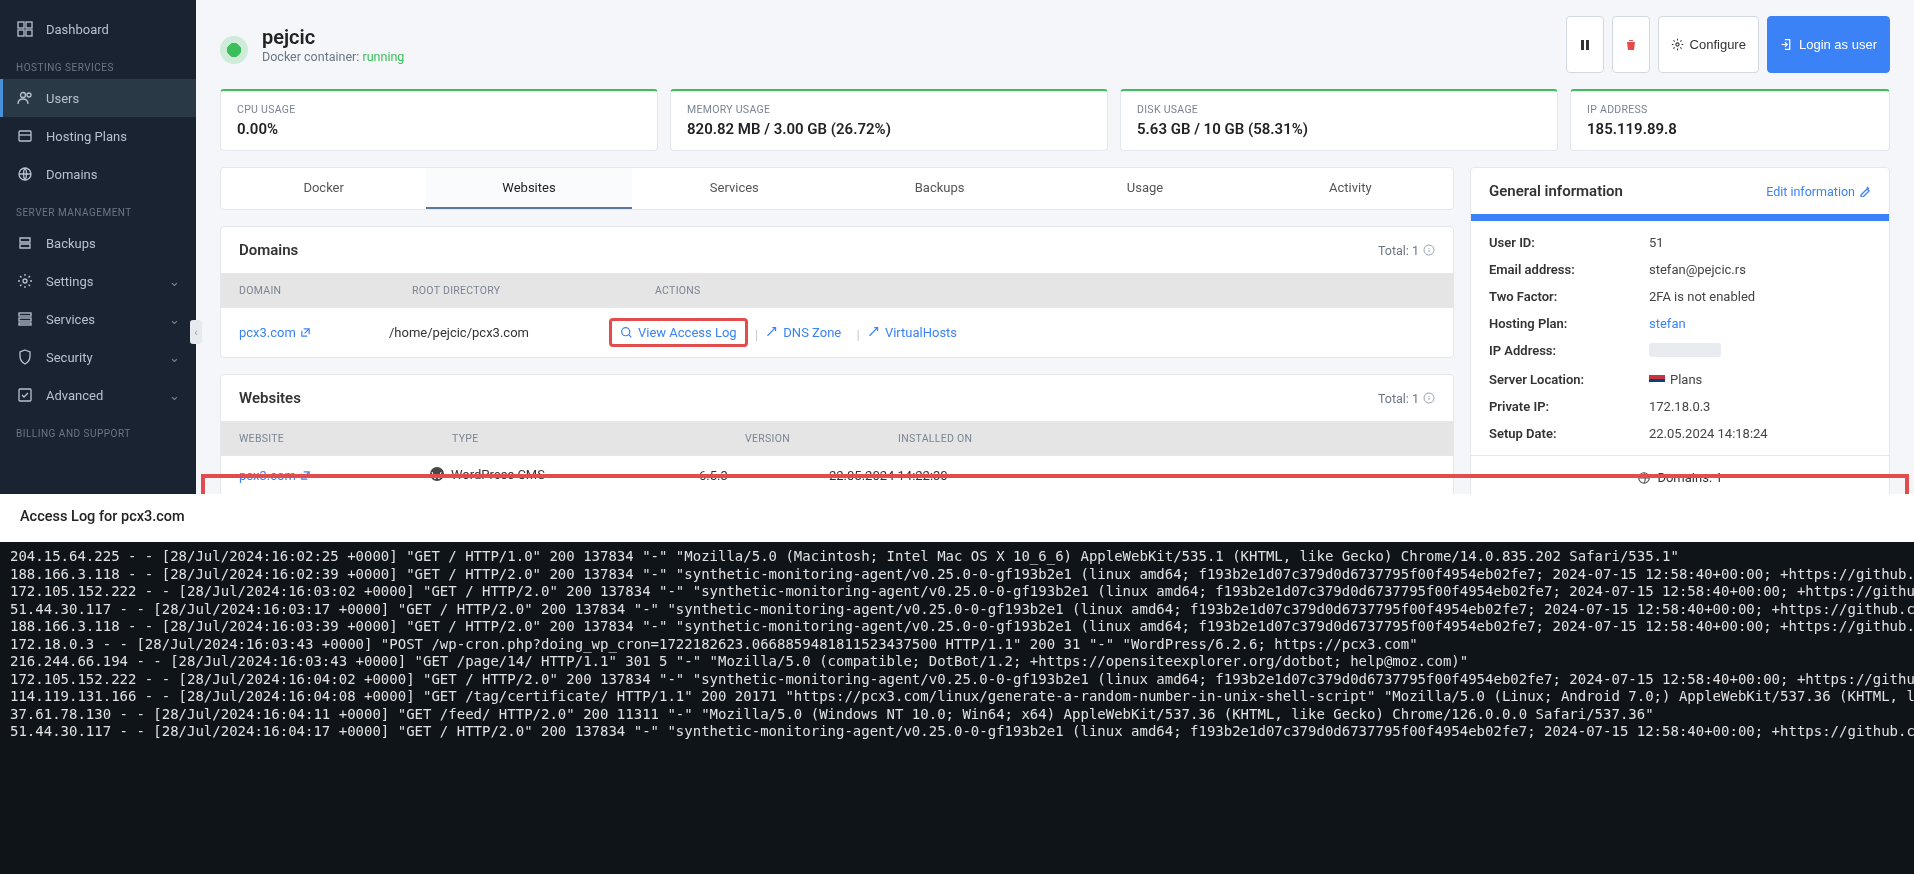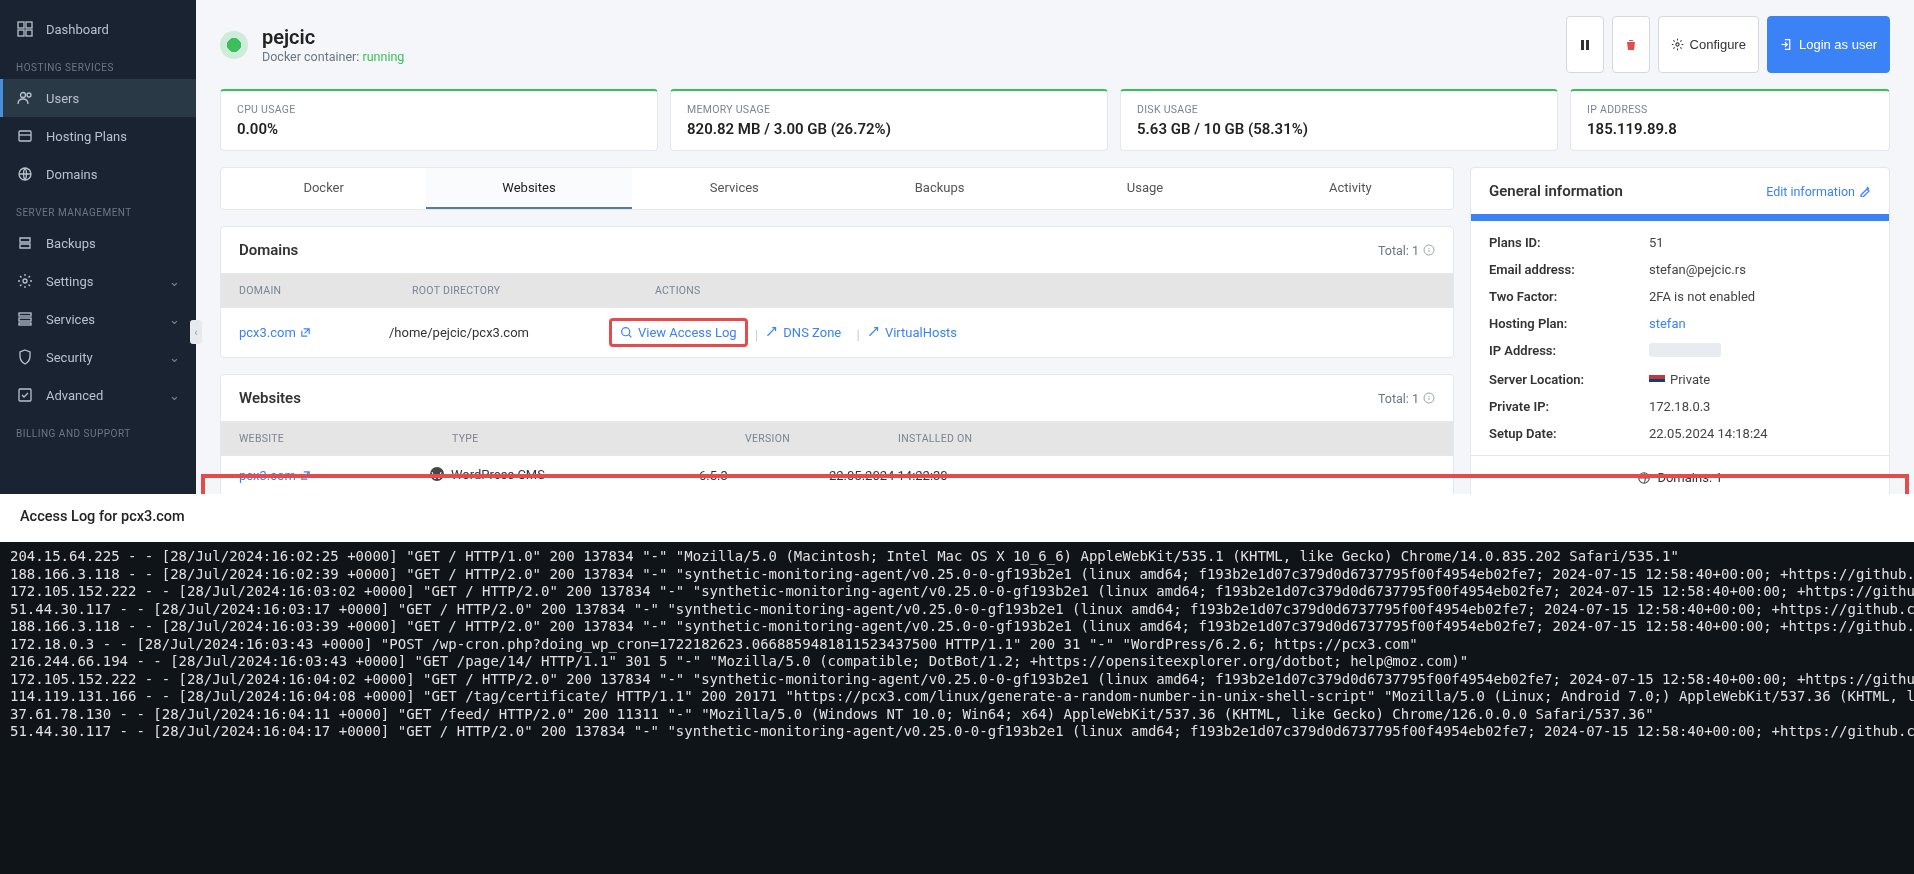--- a/index.html
+++ b/index.html
@@ -7,21 +7,21 @@
 .layout { display: flex; min-height: 874px; }
 .sidebar { width: 196px; background: #1a2332; color: #b8c1cc; padding-top: 10px; flex-shrink: 0; }
 .sidebar-item { display: flex; align-items: center; padding: 10px 16px; cursor: pointer; gap: 12px; }
 .sidebar-item.active { background: #2a3946; border-left: 3px solid #4a90d9; padding-left: 13px; }
 .sidebar-item .icon { width: 18px; height: 18px; display: inline-flex; align-items: center; justify-content: center; }
 .sidebar-heading { font-size: 10px; letter-spacing: 0.5px; color: #6b7785; padding: 14px 16px 6px; text-transform: uppercase; }
 .chev { margin-left: auto; opacity: 0.6; }
 .main { flex: 1; padding: 16px 24px; position: relative; }
 .collapse-handle { position: absolute; left: -6px; top: 320px; width: 12px; height: 24px; background: #e6e9ee; border-radius: 3px; display: flex; align-items: center; justify-content: center; color: #8a93a0; font-size: 10px; }
 .header-row { display: flex; align-items: center; justify-content: space-between; margin-bottom: 16px; }
-.title-block { display: flex; align-items: center; gap: 14px; }
+.title-block { display: flex; align-items: flex-end; gap: 14px; }
 .status-dot { width: 28px; height: 28px; border-radius: 50%; background: radial-gradient(circle,#3bbf5a 35%,rgba(59,191,90,.2) 36%); }
 .title-block h1 { font-size: 20px; font-weight: 600; color: #222; }
 .title-block .sub { font-size: 12.5px; color: #6b7785; }
 .title-block .running { color: #3bbf5a; }
 .header-actions { display: flex; gap: 8px; }
 .hbtn { border: 1px solid #d3d9e1; background: #fff; border-radius: 4px; padding: 20px 12px; font-size: 13px; color: #333; cursor: pointer; display: inline-flex; align-items: center; gap: 6px; }
 .hbtn.danger { color: #e24c4c; }
 .hbtn.primary { background: #3b82f6; color: #fff; border-color: #3b82f6; }
 .stats-row { display: flex; gap: 12px; margin-bottom: 16px; }
 .stat-card { flex: 1; background: #fff; border: 1px solid #e3e7ee; border-top: 2px solid #3bbf5a; border-radius: 4px; padding: 12px 16px; }
@@ -337,42 +337,42 @@
             <h3>General information</h3>
             <span class="link">
                 <span>Edit information</span> 
                 <svg width="12" height="12" viewBox="0 0 12 12" fill="none" stroke="#3b82f6" stroke-width="1.3">
                   <path d="M2 10l6-6 2 2-6 6H2v-2zM8 2l2 2"></path>
                 </svg>
               </span>
           </div>
           <div class="info-list">
             <div class="info-row">
-                <div class="k">Plans ID:</div>
+                <div class="k">User ID:</div>
                 <div class="v">51</div>
               </div>
             <div class="info-row">
                 <div class="k">Email address:</div>
                 <div class="v">stefan@pejcic.rs</div>
               </div>
             <div class="info-row">
                 <div class="k">Two Factor:</div>
                 <div class="v">2FA is not enabled</div>
               </div>
             <div class="info-row">
                 <div class="k">Hosting Plan:</div>
                 <div class="v link">stefan</div>
               </div>
             <div class="info-row">
                 <div class="k">IP Address:</div>
                 <div class="v"><span class="redact"></span></div>
               </div>
             <div class="info-row">
                 <div class="k">Server Location:</div>
-                <div class="v"><span class="flag"></span><span>Private</span></div>
+                <div class="v"><span class="flag"></span><span>Plans</span></div>
               </div>
             <div class="info-row">
                 <div class="k">Private IP:</div>
                 <div class="v">172.18.0.3</div>
               </div>
             <div class="info-row">
                 <div class="k">Setup Date:</div>
                 <div class="v">22.05.2024 14:18:24</div>
               </div>
           </div>

